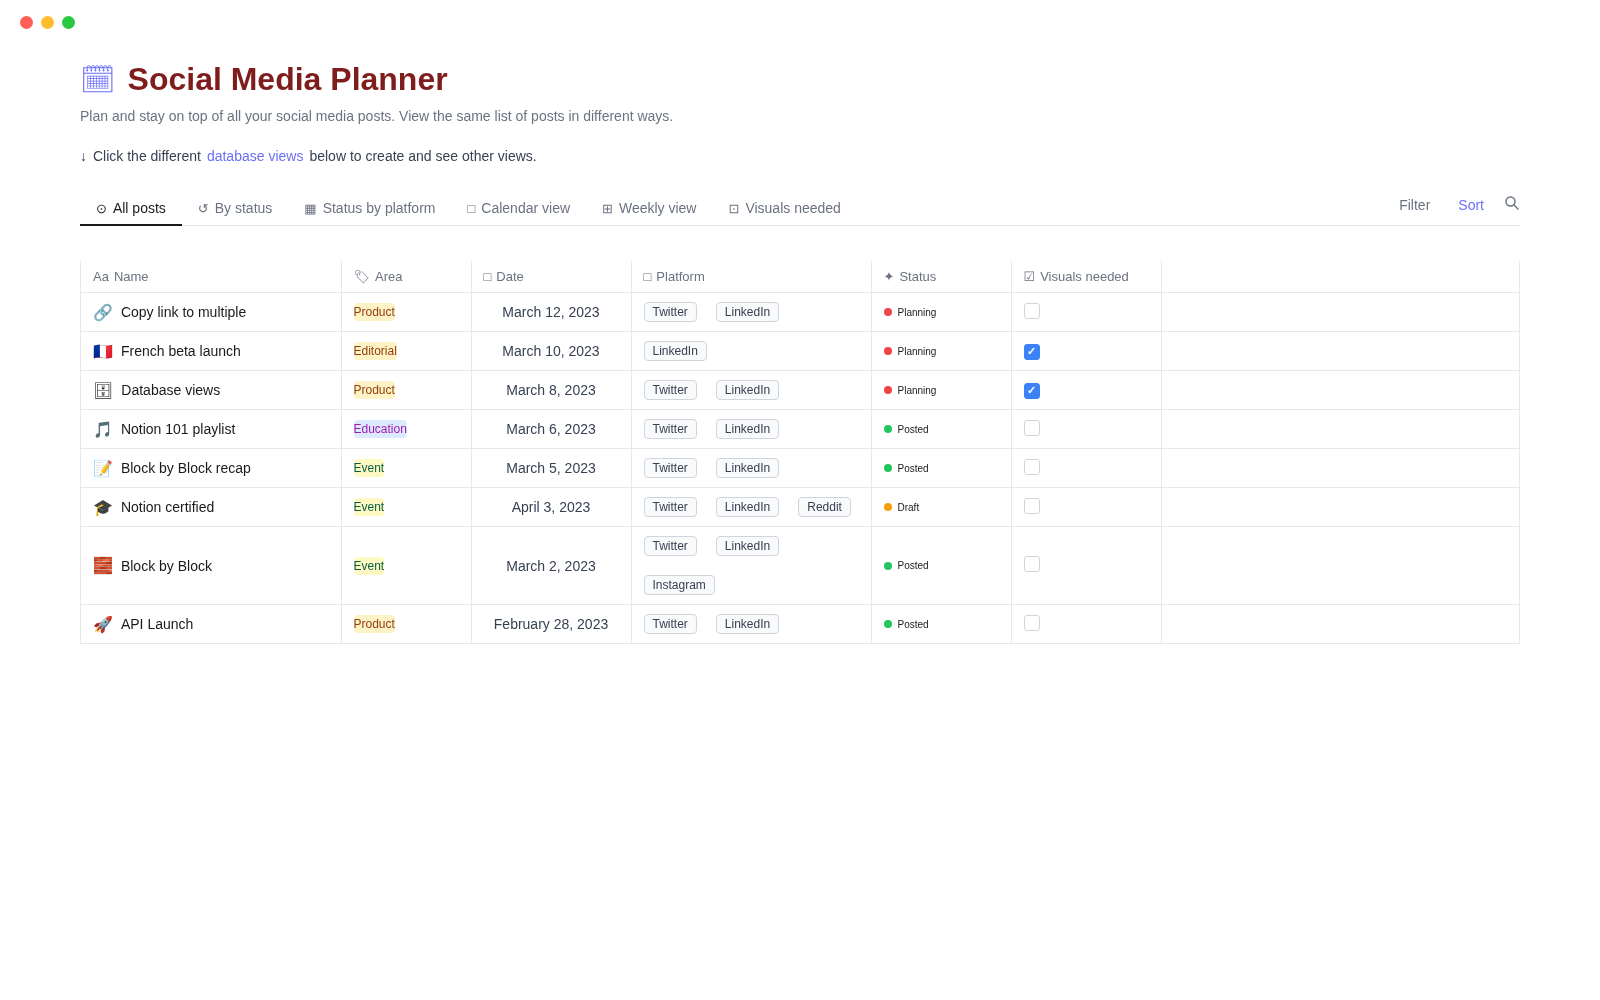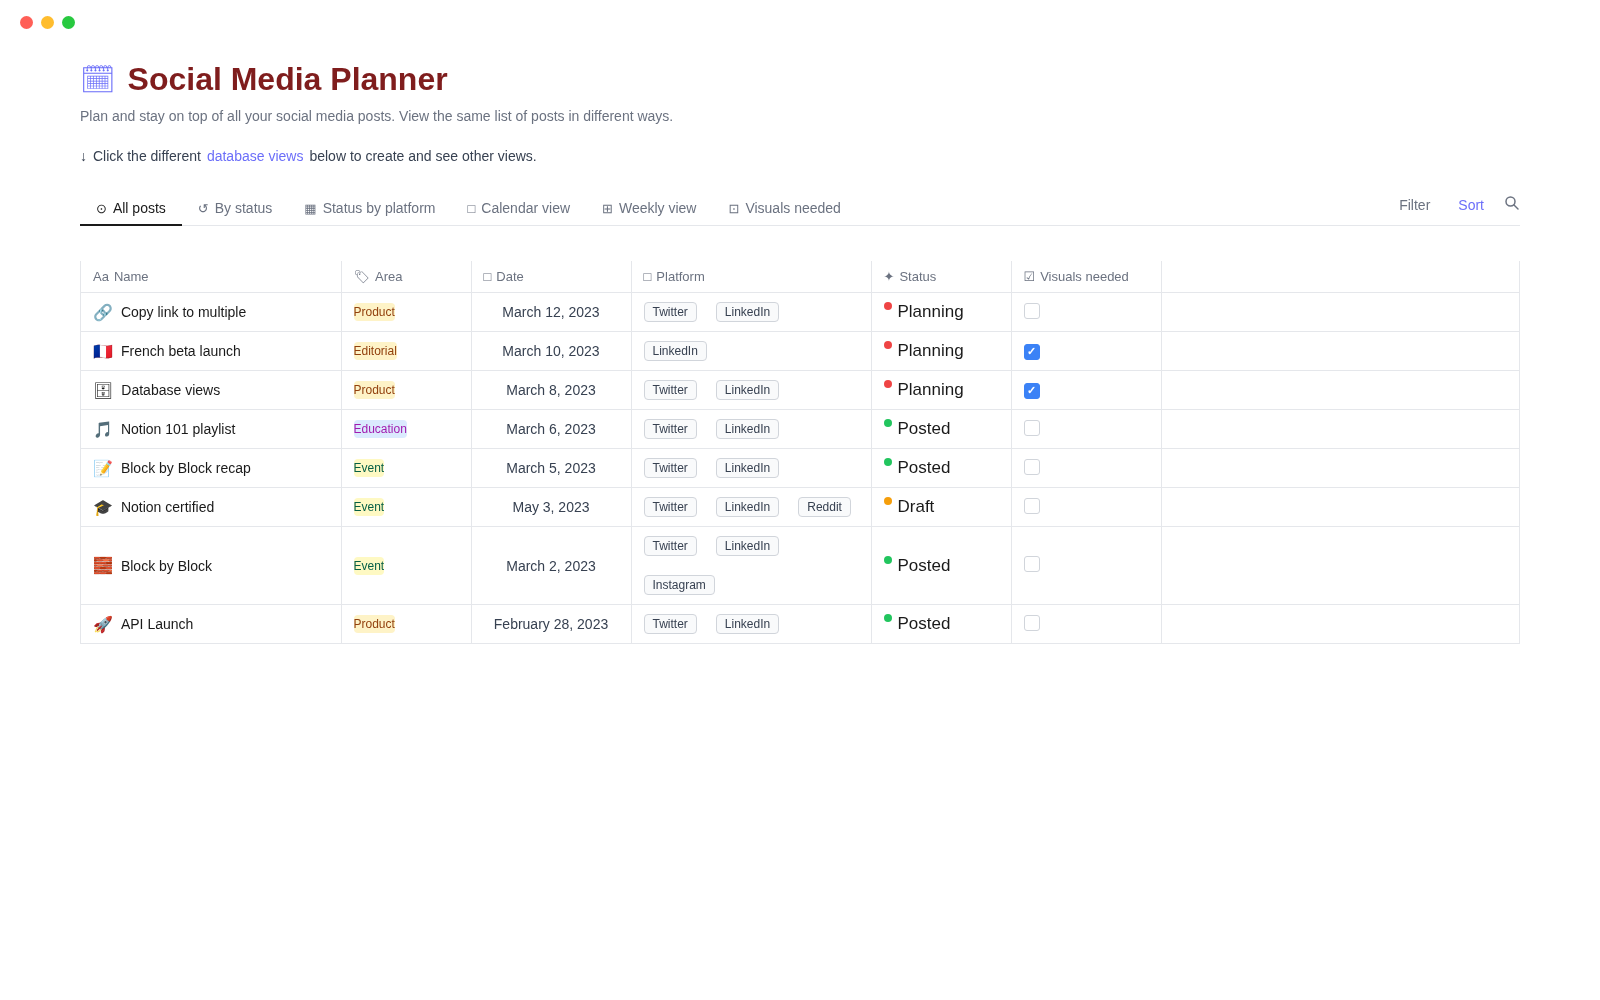--- a/index.html
+++ b/index.html
@@ -215,23 +215,23 @@
       font-size: 12px;
       font-weight: 400;
       border: 1px solid #d1d5db;
       color: #374151;
       background: #f9fafb;
     }
 
     
     .status-cell {
       display: flex;
-      align-items: flex-start;
+      align-items: center;
       gap: 6px;
-      font-size: 17px;
+      font-size: 10px;
     }
 
     .status-dot {
       width: 8px;
       height: 8px;
       border-radius: 50%;
       flex-shrink: 0;
     }
 
     .status-planning .status-dot { background: #ef4444; }
@@ -499,21 +499,21 @@
             <td class="col-extra"></td>
           </tr>
           <tr>
             <td class="col-name">
               <div class="name-cell">
                 <span class="name-emoji">🎓</span>
                 <span>Notion certified</span>
               </div>
             </td>
             <td class="col-area"><span class="badge badge-event">Event</span></td>
-            <td class="col-date date-cell">May 3, 2023</td>
+            <td class="col-date date-cell">April 3, 2023</td>
             <td class="col-platform">
               <div class="platform-cell">
                 <span class="platform-tag">Twitter</span>
                 <span class="platform-tag">LinkedIn</span>
                 <span class="platform-tag">Reddit</span>
               </div>
             </td>
             <td class="col-status">
               <div class="status-cell status-draft">
                 <span class="status-dot"></span>

